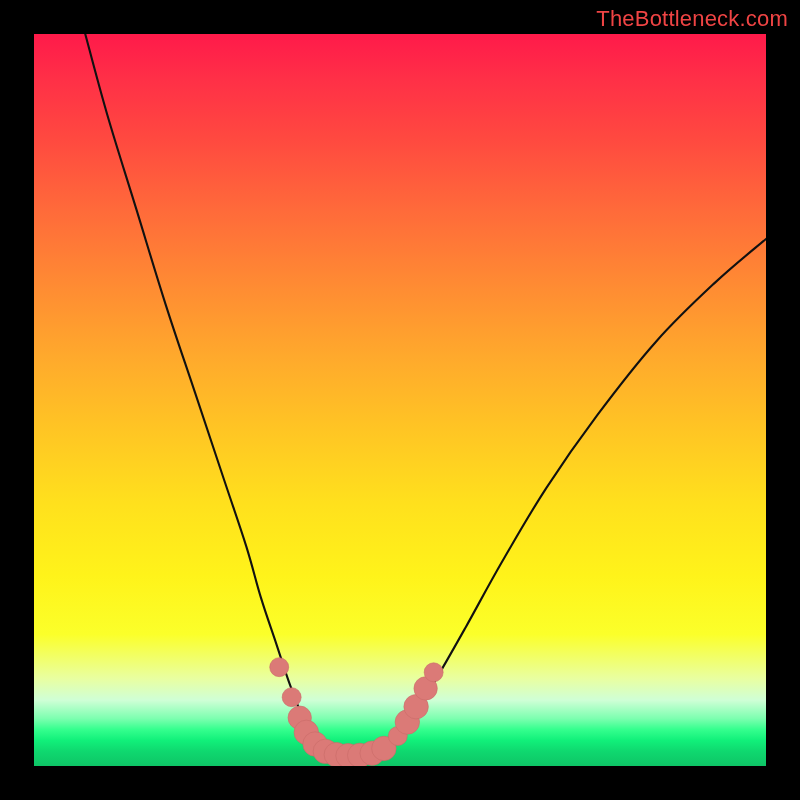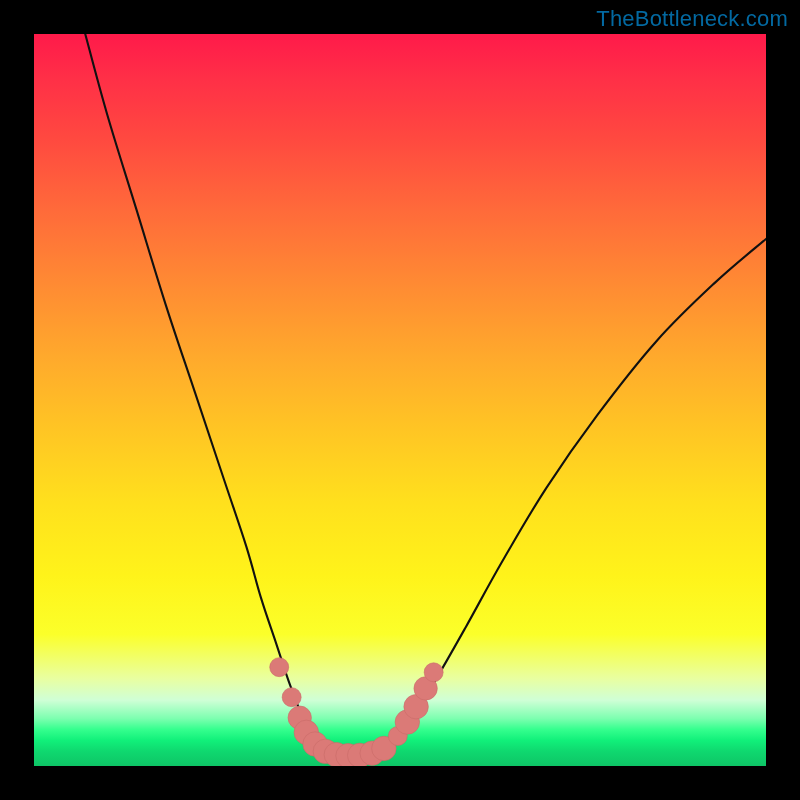--- a/index.html
+++ b/index.html
@@ -46,21 +46,21 @@
       #35ff8e 95%,
       #11f07a 96.5%,
       #0fd86f 98%,
       #0ec566 100%
     );
   }
   .watermark {
     position: absolute;
     top: 6px;
     right: 12px;
-    color: #0369a1;
+    color: #ef4444;
     font-size: 22px;
     letter-spacing: 0.2px;
     font-weight: 500;
     user-select: none;
   }
   svg.curve {
     position: absolute;
     inset: 0;
   }
 </style>

